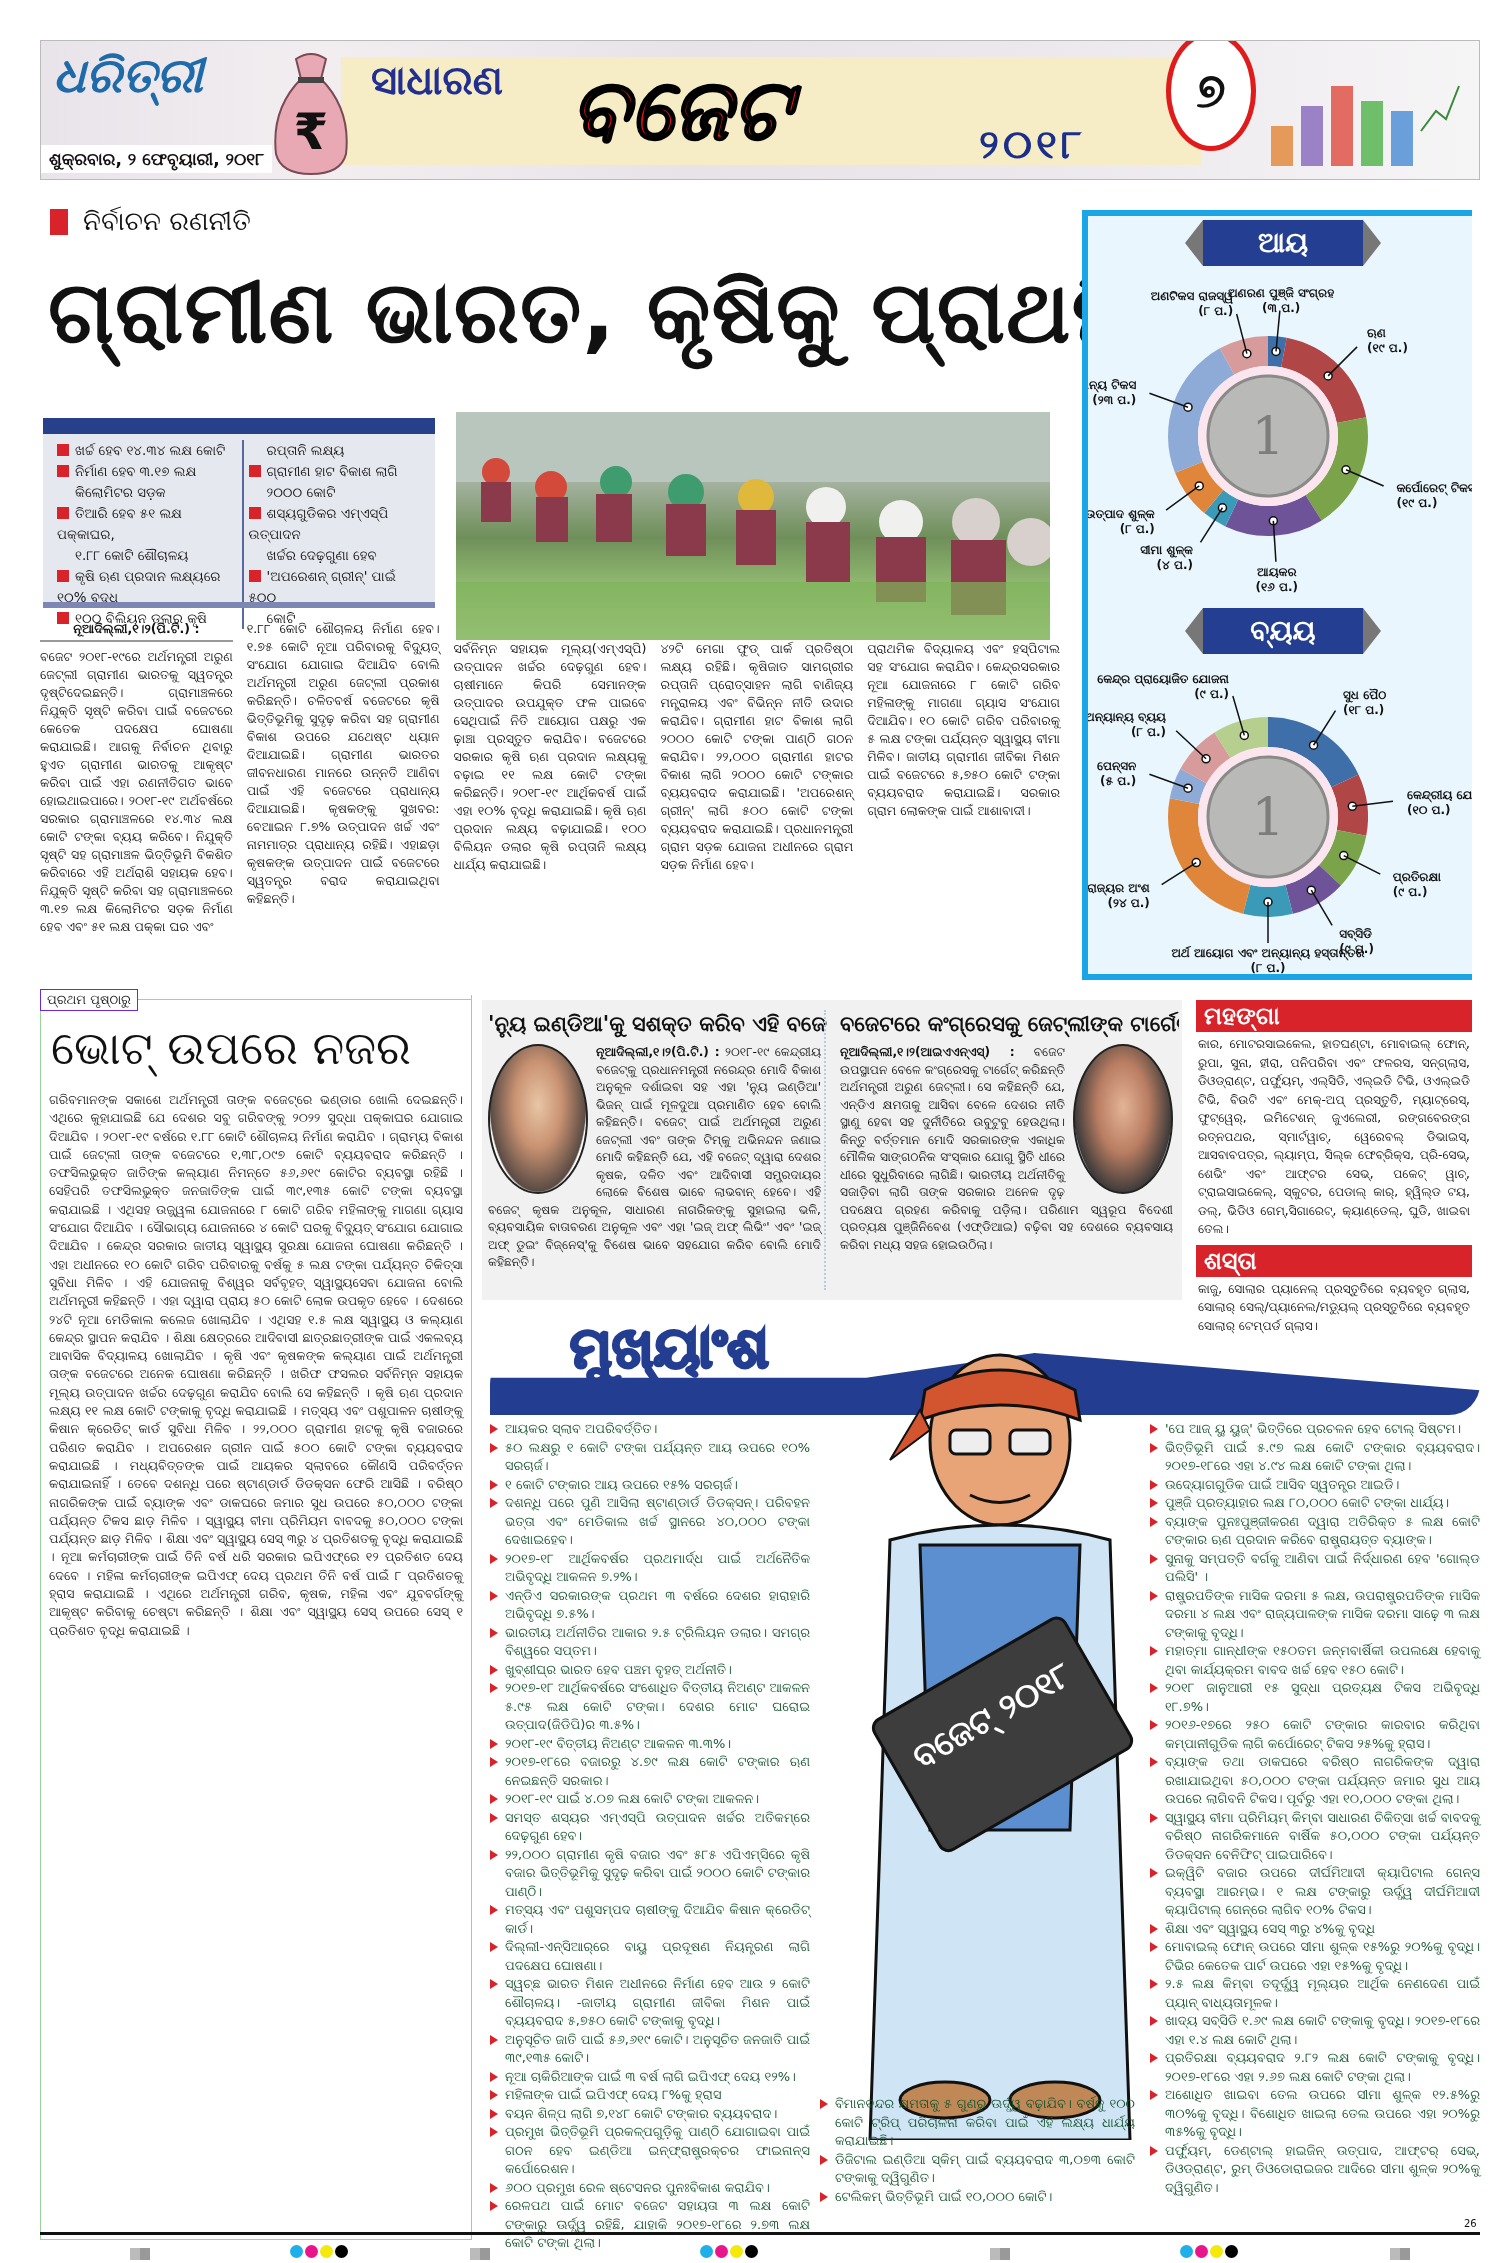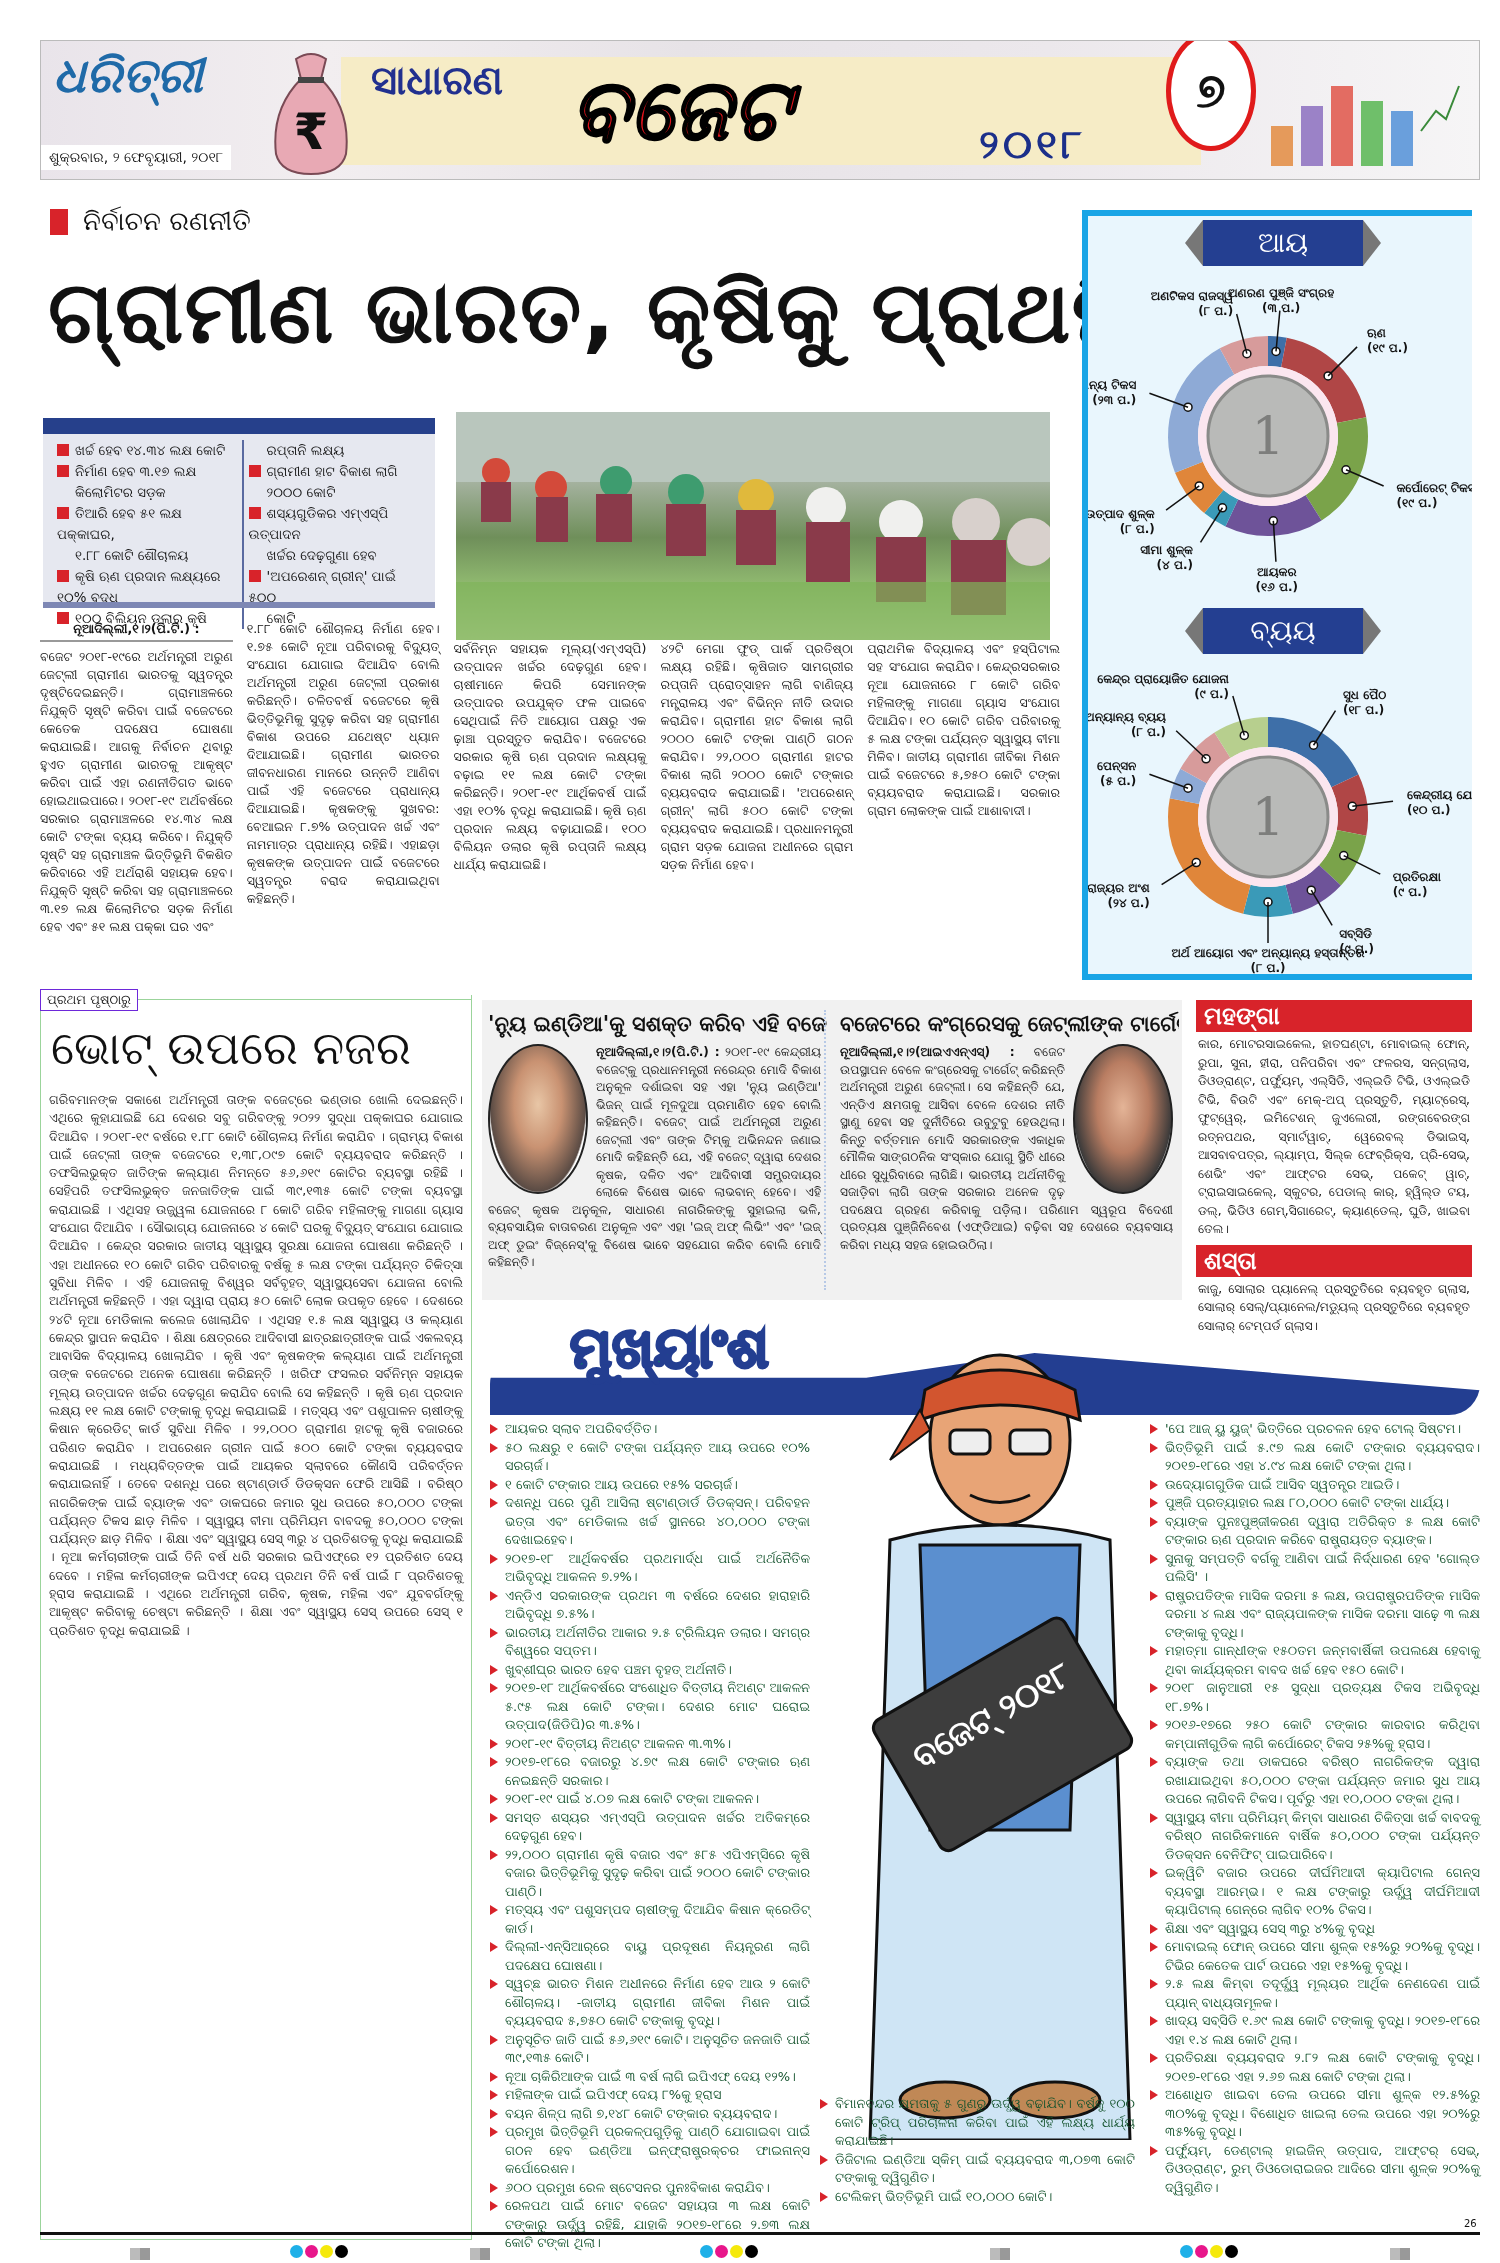--- a/index.html
+++ b/index.html
@@ -2,21 +2,21 @@
 <html><head>
 <meta charset="utf-8">
 <style>
   * { box-sizing: border-box; margin: 0; padding: 0; }
   body { width: 1500px; height: 2263px; background: #fff; font-family: "DejaVu Sans", sans-serif; color: #111; position: relative; overflow: hidden; }
   .abs { position: absolute; }
   
   #masthead { left: 40px; top: 40px; width: 1440px; height: 140px; border: 1px solid #bbb;
     background: linear-gradient(90deg, #e9e4ea 0%, #f2eef0 20%, #e7e3e7 45%, #ece8ec 70%, #f6f5f6 100%); overflow: hidden; }
   #masthead .brand { left: 12px; top: 6px; font-size: 48px; font-weight: bold; color: #1f6aa8; font-style: italic; }
-  #masthead .date { left: 0; top: 104px; background: #fff; padding: 4px 8px; font-size: 14px; font-weight: normal; }
+  #masthead .date { left: 0; top: 104px; background: #fff; padding: 4px 8px; font-size: 17px; font-weight: bold; }
   #masthead .bag { left: 225px; top: 8px; width: 90px; height: 128px; }
   #masthead .title-strip { left: 300px; top: 16px; width: 860px; height: 108px; background: #f6ecc6; }
   #masthead .sub { left: 330px; top: 16px; font-size: 40px; font-weight: bold; color: #21308f; }
   #masthead .big { left: 530px; top: 20px; font-size: 84px; font-weight: 900; color: #e1131b; letter-spacing: 2px;
     -webkit-text-stroke: 2px #000; font-style: italic; }
   #masthead .year { left: 920px; top: 80px; font-size: 40px; font-weight: 900; color: #1b2f8a; letter-spacing: 4px; margin-left: 18px; }
   #masthead .pageno { left: 1125px; top: -10px; width: 90px; height: 120px; border: 5px solid #e01b1b; border-radius: 50%;
     background: #fff; display: flex; align-items: center; justify-content: center; font-size: 48px; font-weight: bold; }
   #masthead .bars { left: 1220px; top: 30px; width: 200px; height: 100px; }
   
@@ -34,21 +34,21 @@
   .indent { padding-left: 18px; }
   
   #photo { left: 456px; top: 412px; width: 594px; height: 228px; overflow: hidden;
     background: linear-gradient(180deg, #c9d6cf 0%, #a6b3a1 30%, #6f8f5a 55%, #8fb86f 75%, #c7dba9 100%); }
   
   #article { left: 40px; top: 620px; width: 1020px; height: 360px; display: grid; grid-template-columns: repeat(5, 1fr); column-gap: 14px;
     font-size: 12.6px; line-height: 18px; text-align: justify; }
   #article .dateline { text-align: center; font-weight: bold; border-bottom: 2px solid #999; margin-bottom: 6px; padding-bottom: 2px; }
   
   #pie-panel { left: 1082px; top: 210px; width: 390px; height: 770px; background: #e9f6fd; border-left: 6px solid #1aa5e6; border-bottom: 6px solid #1aa5e6; border-top: 6px solid #1aa5e6; }
-  .pie-title { position: absolute; left: 115px; width: 160px; height: 46px; background: #243f91; color: #fff; font-size: 28px; font-weight: normal;
+  .pie-title { position: absolute; left: 115px; width: 160px; height: 46px; background: #243f91; color: #fff; font-size: 28px; font-weight: bold;
     display: flex; align-items: center; justify-content: center; }
   .pie-title::before, .pie-title::after { content: ""; position: absolute; top: 0; width: 0; height: 0; border-top: 23px solid transparent; border-bottom: 23px solid transparent; }
   .pie-title::before { left: -18px; border-right: 18px solid #777; }
   .pie-title::after { right: -18px; border-left: 18px solid #777; }
   .pie-svg { position: absolute; left: 0; }
   .pie-label { font-size: 12px; font-weight: bold; fill: #111; }
   
   #left-story { left: 40px; top: 995px; width: 432px; height: 1245px; border: 1px solid #9bd49b; border-top: none; }
   #left-story .kicker { position: absolute; left: -1px; top: -6px; border: 1px solid #6d28d9; background: #fff; padding: 2px 6px; font-size: 13px; }
   #left-story .rule { position: absolute; left: 85px; right: -1px; top: 4px; border-top: 1px solid #9bd49b; }

